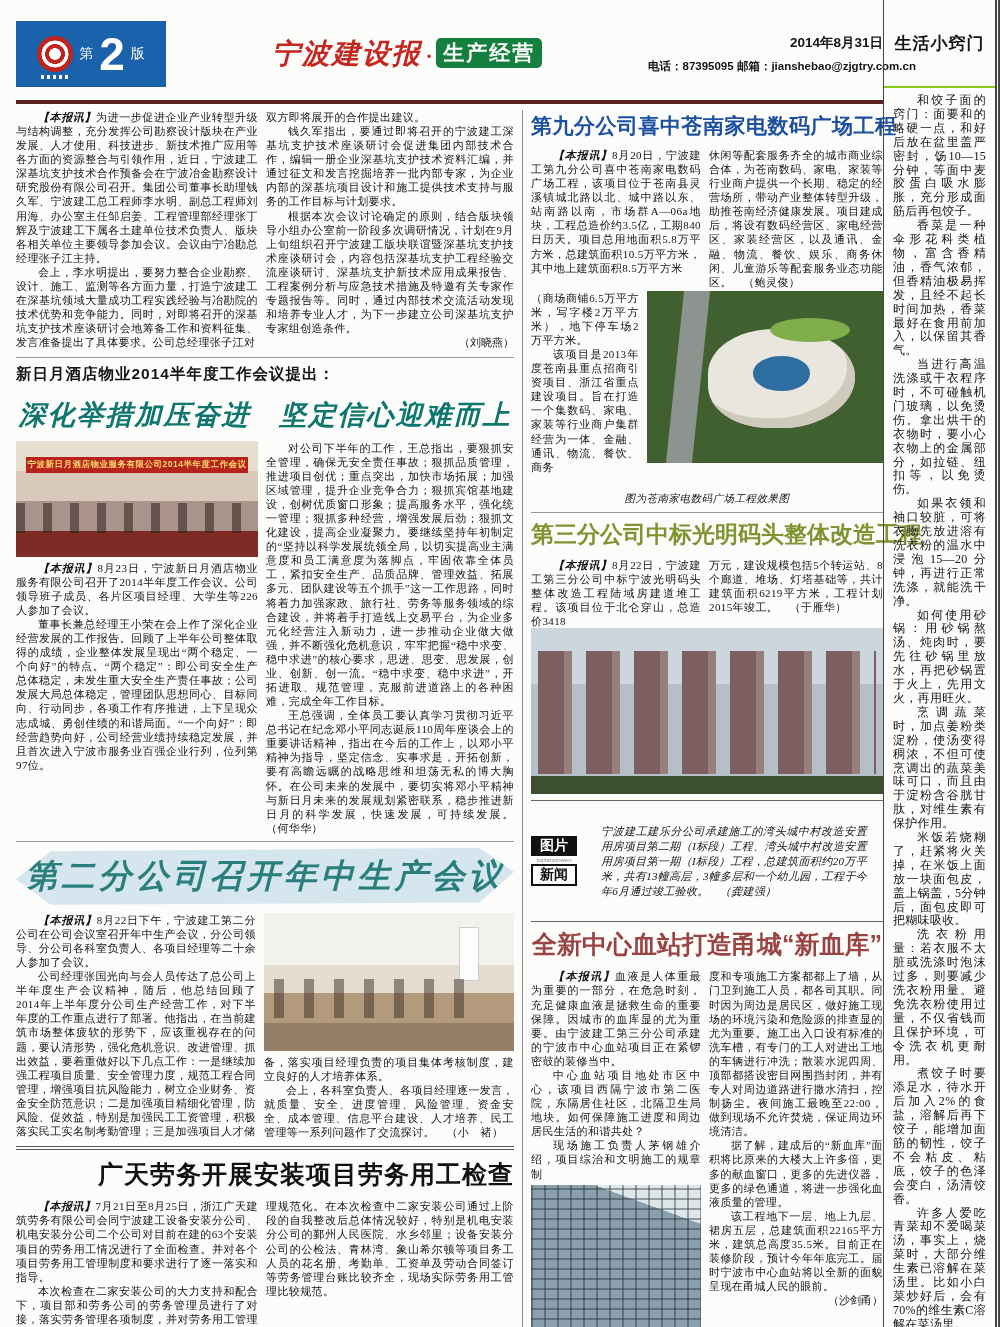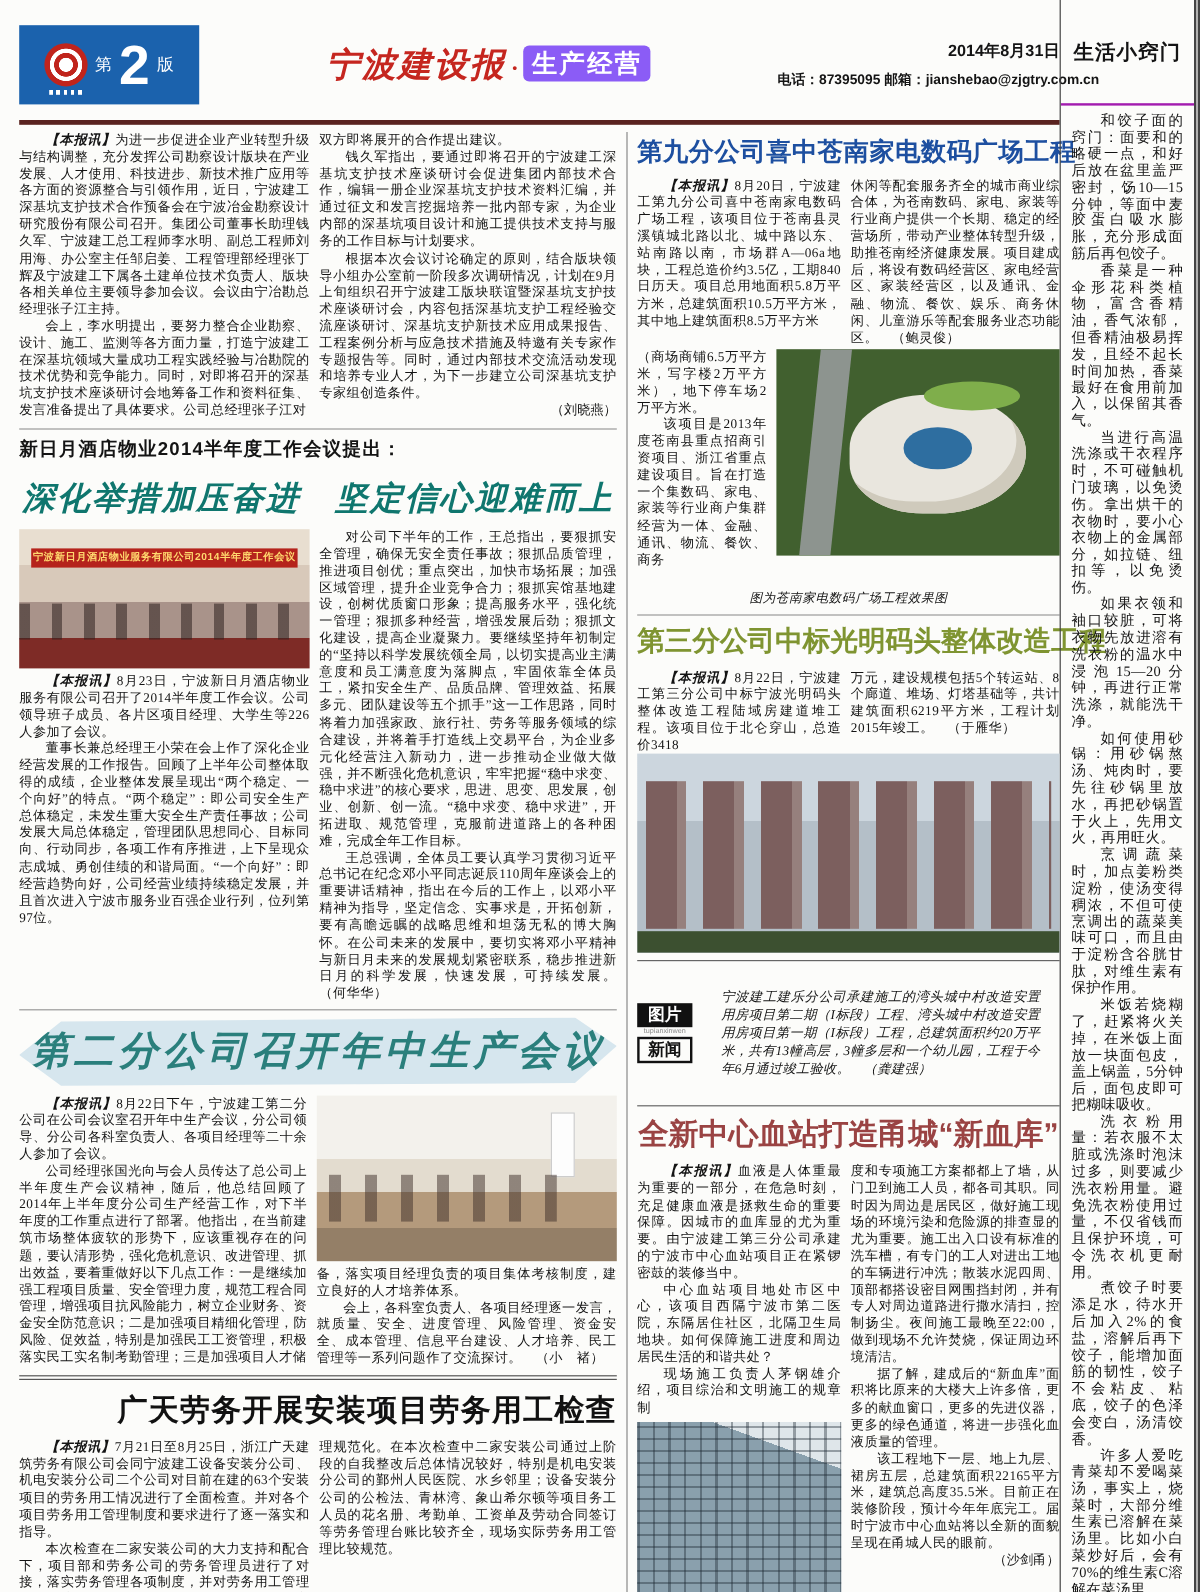--- a/index.html
+++ b/index.html
@@ -10,21 +10,21 @@
   .main-header{display:flex;align-items:center;gap:10px;height:84px;border-bottom:4px solid #5a2320;padding-bottom:4px;}
   .edition-box{width:150px;height:66px;background:#1b62ad;display:flex;align-items:center;justify-content:center;gap:6px;color:#fff;}
   .logo{width:36px;height:36px;border-radius:50%;background:radial-gradient(circle,#fff 0 22%,#c0241c 24% 38%,#fff 40% 52%,#c0241c 54% 100%);position:relative;}
   .logo:after{content:"";position:absolute;left:4px;bottom:-7px;width:28px;height:4px;
      background:repeating-linear-gradient(90deg,#fff 0 3px,transparent 3px 6px);}
   .ed-pre,.ed-post{font-size:14px;font-family:"Liberation Sans",sans-serif;}
   .ed-num{font-size:46px;font-weight:900;font-family:"Liberation Sans",sans-serif;line-height:1;}
   .masthead{flex:1;text-align:center;white-space:nowrap;}
   .script{color:#c5261f;font-size:28px;font-weight:bold;font-style:italic;letter-spacing:2px;}
   .mast-dot{color:#c5261f;font-size:20px;font-weight:bold;}
-  .badge{display:inline-block;background:#8b5cf6;color:#fff;font-weight:900;font-size:21px;padding:1px 7px;border-radius:5px;
+  .badge{display:inline-block;background:#15803d;color:#fff;font-weight:900;font-size:21px;padding:1px 7px;border-radius:5px;
          font-family:"Liberation Sans",sans-serif;vertical-align:3px;letter-spacing:2px;}
   .contact{width:235px;text-align:right;font-family:"Liberation Sans",sans-serif;}
   .date{font-weight:bold;font-size:13.5px;}
   .tel{font-size:11.5px;font-weight:bold;margin-top:7px;white-space:nowrap;}
   
   .columns{display:flex;margin-top:6px;}
   .col-left{width:498px;padding-right:8px;border-right:1px solid #8a8a8a;}
   .col-mid{width:352px;padding-left:8px;}
   .two-col{display:flex;gap:8px;}
   .p{margin:0;text-indent:2em;text-align:justify;font-size:11px;line-height:1.28;letter-spacing:0.4px;}
@@ -72,21 +72,21 @@
   .caption{margin:18px 0 4px;font-style:italic;font-size:10.5px;text-align:center;letter-spacing:0.5px;}
   
   .pn{display:flex;gap:8px;border-top:1px solid #666;border-bottom:1px solid #666;padding:7px 0;margin:6px 0;align-items:center;}
   .pn-label{width:46px;text-align:center;font-family:"Liberation Sans",sans-serif;flex:none;}
   .lab1{display:block;background:#111;color:#fff;font-weight:bold;font-size:14px;padding:1px 2px;}
   .pin{display:block;font-size:6px;color:#888;line-height:1;margin:1px 0;}
   .lab2{display:block;border:2px solid #111;color:#111;font-weight:bold;font-size:14px;padding:0 2px;}
   .pn-text{margin:16px;font-style:italic;font-size:11px;line-height:1.35;text-align:justify;letter-spacing:0.3px;}
   
   .sidebar{width:117px;border-left:1px solid #444;border-right:5px double #444;box-sizing:border-box;display:flex;flex-direction:column;overflow:hidden;}
-  .sidebar-head{height:86px;flex:none;display:flex;align-items:center;justify-content:center;border-bottom:2px solid #a21caf;
+  .sidebar-head{height:86px;flex:none;display:flex;align-items:center;justify-content:center;border-bottom:2px solid #84cc16;
       font-family:"Liberation Sans",sans-serif;font-weight:bold;font-size:17px;letter-spacing:1px;}
   .tips{padding:6px 9px;}
   .tip{margin:0;text-indent:2em;text-align:justify;font-size:12px;line-height:1.16;letter-spacing:0.3px;}
 </style>
 </head>
 <body>
 
 <div class="page">
   <div class="main">
 

